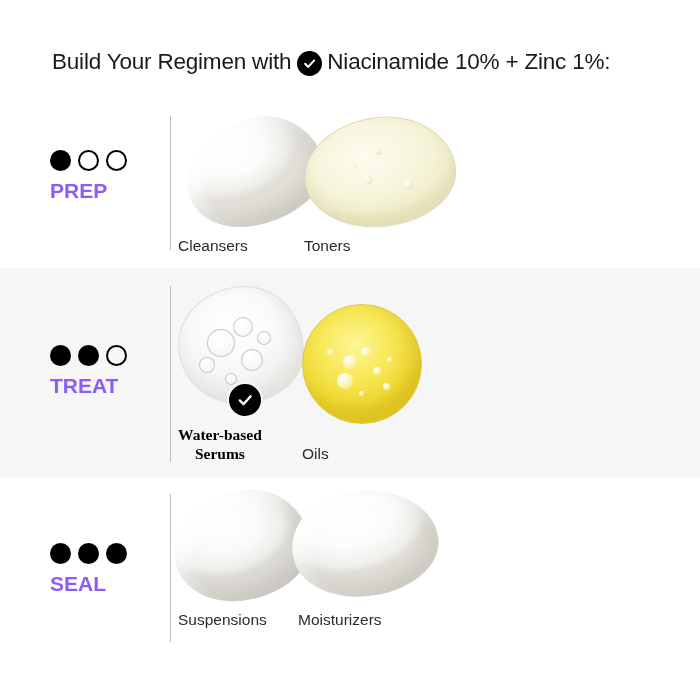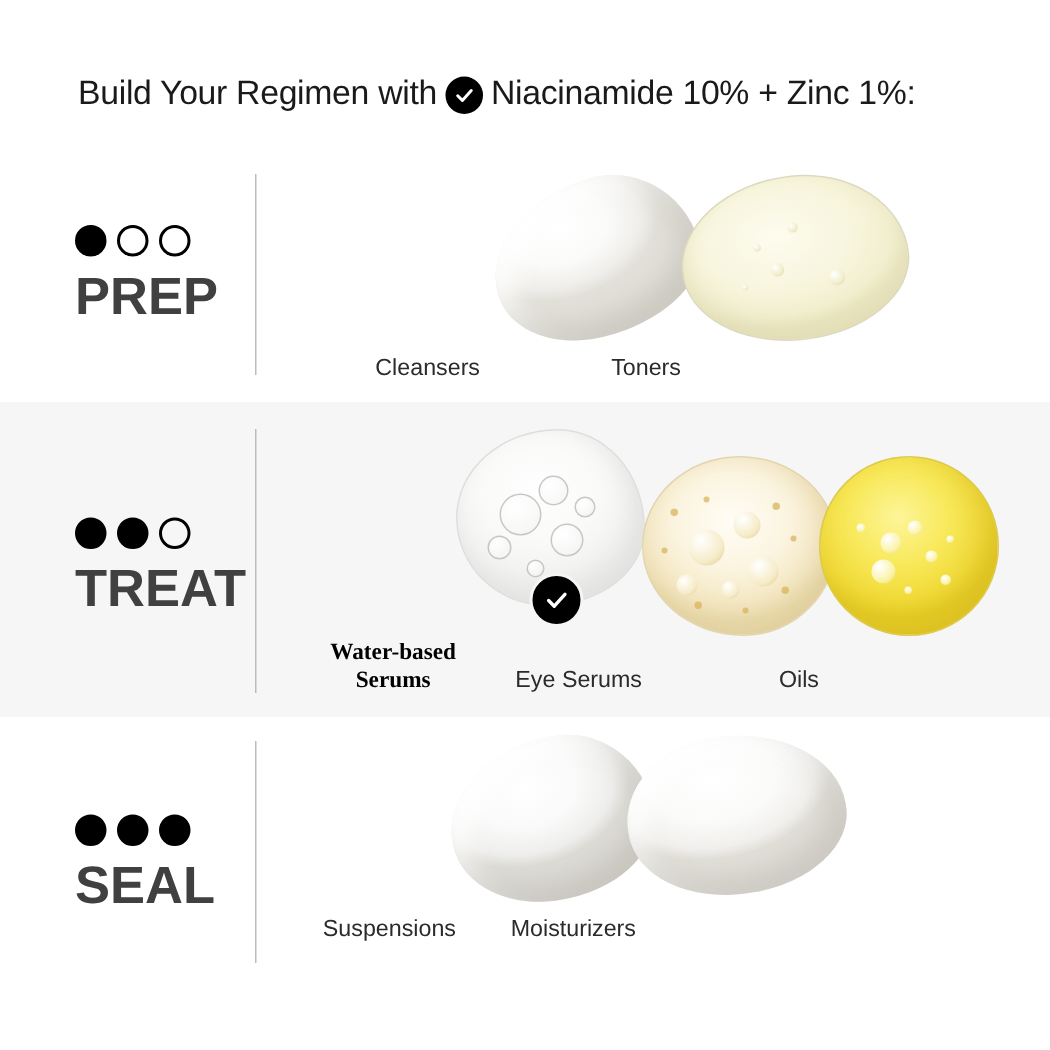--- a/index.html
+++ b/index.html
@@ -74,25 +74,25 @@
   .dot {
     width: 21px;
     height: 21px;
     border-radius: 50%;
     box-sizing: border-box;
     border: 2.5px solid #000000;
   }
   .dot.filled { background: #000000; }
   .dot.empty  { background: transparent; }
   .step-name {
-    font-size: 35px;
+    font-size: 21px;
     font-weight: 700;
     letter-spacing: 0px;
     line-height: 1;
-    color: #404040;
+    color: #8b5cf6;
   }
 
   
   .divider {
     position: absolute;
     width: 1px;
     background: #bdbdbd;
     left: 170px;
   }
 
@@ -100,21 +100,21 @@
   .swatch-row {
     position: absolute;
     left: 178px;
     display: flex;
     align-items: flex-end;
   }
   .swatch-item {
     position: relative;
     display: flex;
     flex-direction: column;
-    align-items: flex-end;
+    align-items: flex-start;
   }
   .swatch-art {
     position: relative;
   }
   .swatch-label {
     font-size: 15.5px;
     line-height: 1.22;
     text-align: center;
     color: #2b2b2b;
     margin-top: 7px;
@@ -339,40 +339,20 @@
           <svg width="18" height="18" viewBox="0 0 24 24" aria-hidden="true">
             <path d="M5 12.5 L10 17.5 L19.5 7" fill="none" stroke="#ffffff" stroke-width="3" stroke-linecap="round" stroke-linejoin="round"></path>
           </svg>
         </span>
       </div>
     </div>
     <div class="swatch-label selected" style="margin-top:22px;font-family:Liberation Serif, serif;">Water-based
 Serums</div>
   </div>
 
-  <div class="swatch-item" style="width:130px; margin-left:-6px;">
-    <div class="swatch-art" style="height:122px;">
-      <div class="art-eye" style="position:absolute; left:0px; top:3px;">
-        <div class="bub" style="width:24px;height:24px;left:30px;top:48px;"></div>
-        <div class="bub" style="width:18px;height:18px;left:60px;top:36px;"></div>
-        <div class="bub" style="width:20px;height:20px;left:70px;top:66px;"></div>
-        <div class="bub" style="width:14px;height:14px;left:22px;top:78px;"></div>
-        <div class="bub" style="width:12px;height:12px;left:52px;top:82px;"></div>
-        <div class="gran" style="width:5px;height:5px;left:18px;top:34px;"></div>
-        <div class="gran" style="width:4px;height:4px;left:40px;top:26px;"></div>
-        <div class="gran" style="width:5px;height:5px;left:86px;top:30px;"></div>
-        <div class="gran" style="width:4px;height:4px;left:98px;top:52px;"></div>
-        <div class="gran" style="width:5px;height:5px;left:34px;top:96px;"></div>
-        <div class="gran" style="width:4px;height:4px;left:66px;top:100px;"></div>
-        <div class="gran" style="width:4px;height:4px;left:12px;top:60px;"></div>
-        <div class="gran" style="width:5px;height:5px;left:92px;top:86px;"></div>
-      </div>
-    </div>
-    <div class="swatch-label" style="margin-top:22px;">Eye Serums</div>
-  </div>
 
 
   <div class="swatch-item" style="width:120px; margin-left:-2px;">
     <div class="swatch-art" style="height:122px;">
       <div class="art-oils" style="position:absolute; left:0px; top:3px;">
         <div class="bub" style="width:14px;height:14px;left:40px;top:50px;"></div>
         <div class="bub" style="width:10px;height:10px;left:58px;top:42px;"></div>
         <div class="bub" style="width:16px;height:16px;left:34px;top:68px;"></div>
         <div class="bub" style="width:8px;height:8px;left:70px;top:62px;"></div>
         <div class="bub" style="width:7px;height:7px;left:80px;top:78px;"></div>

